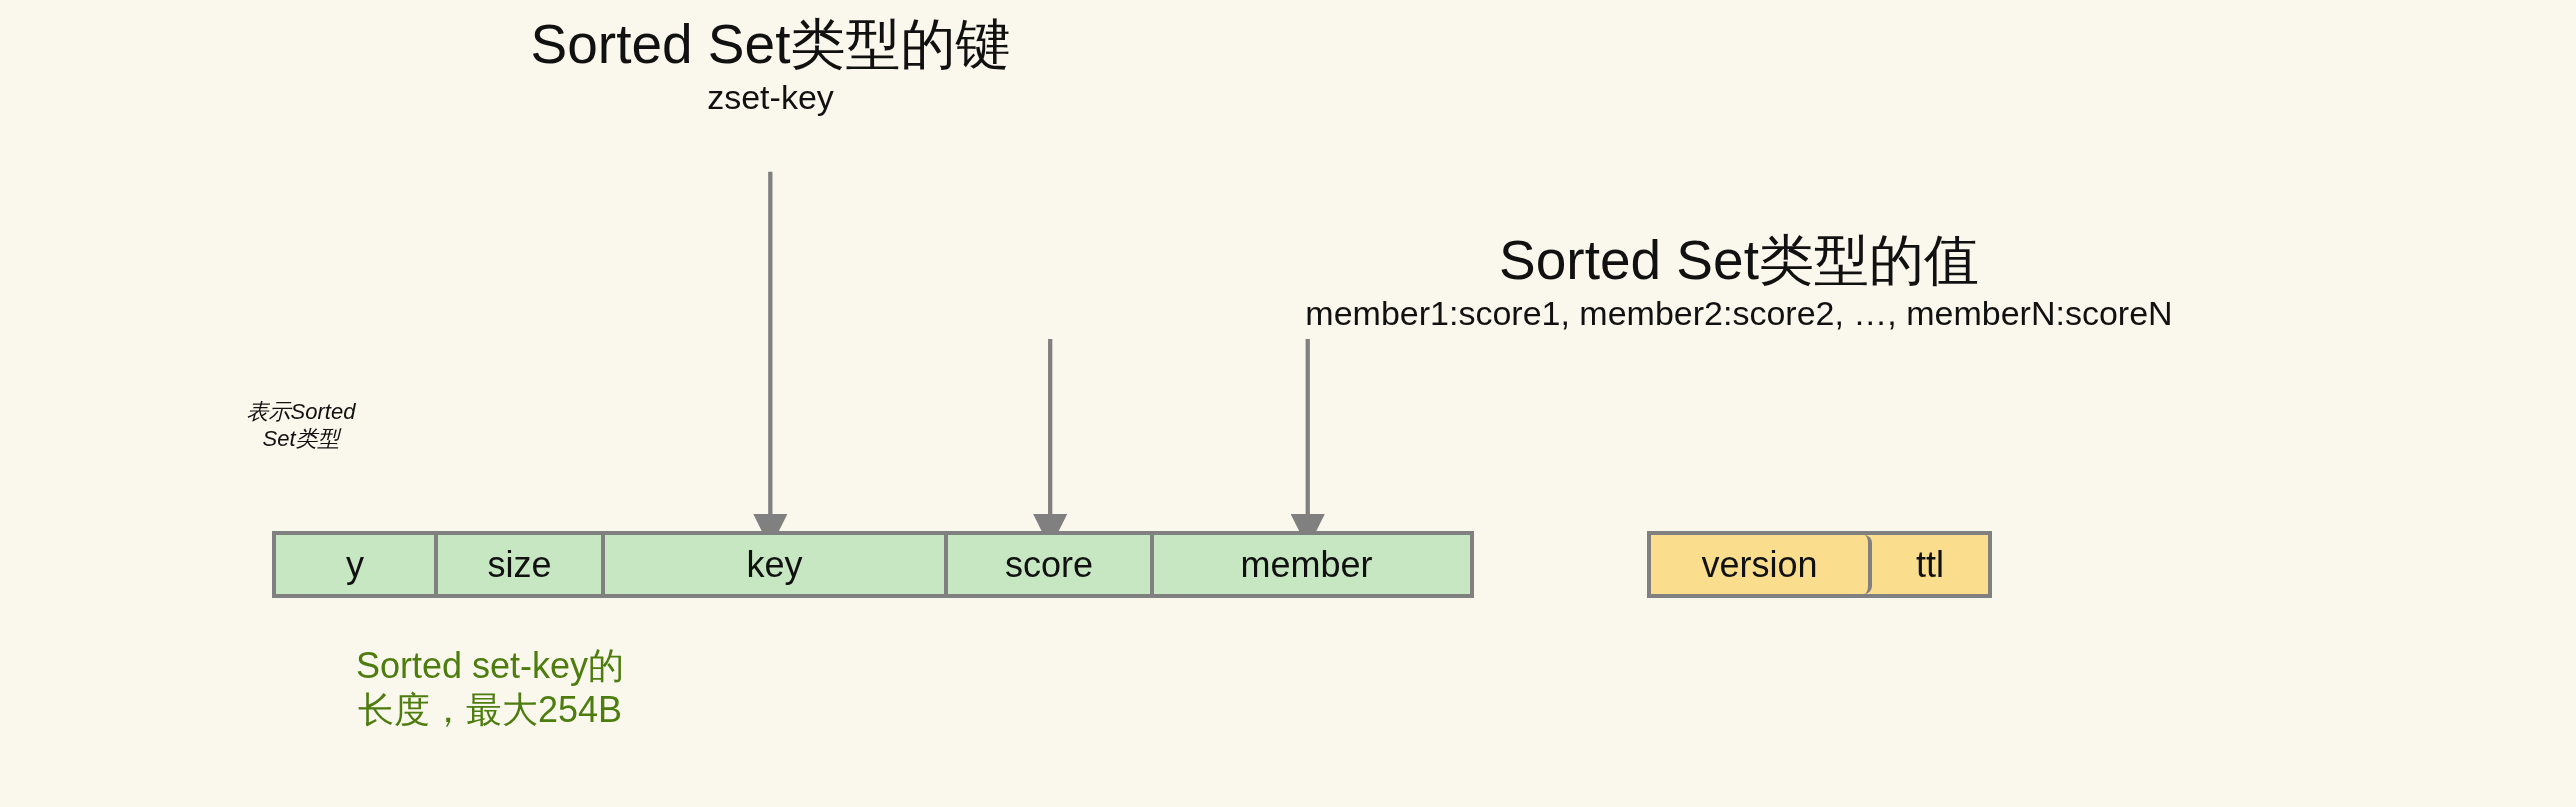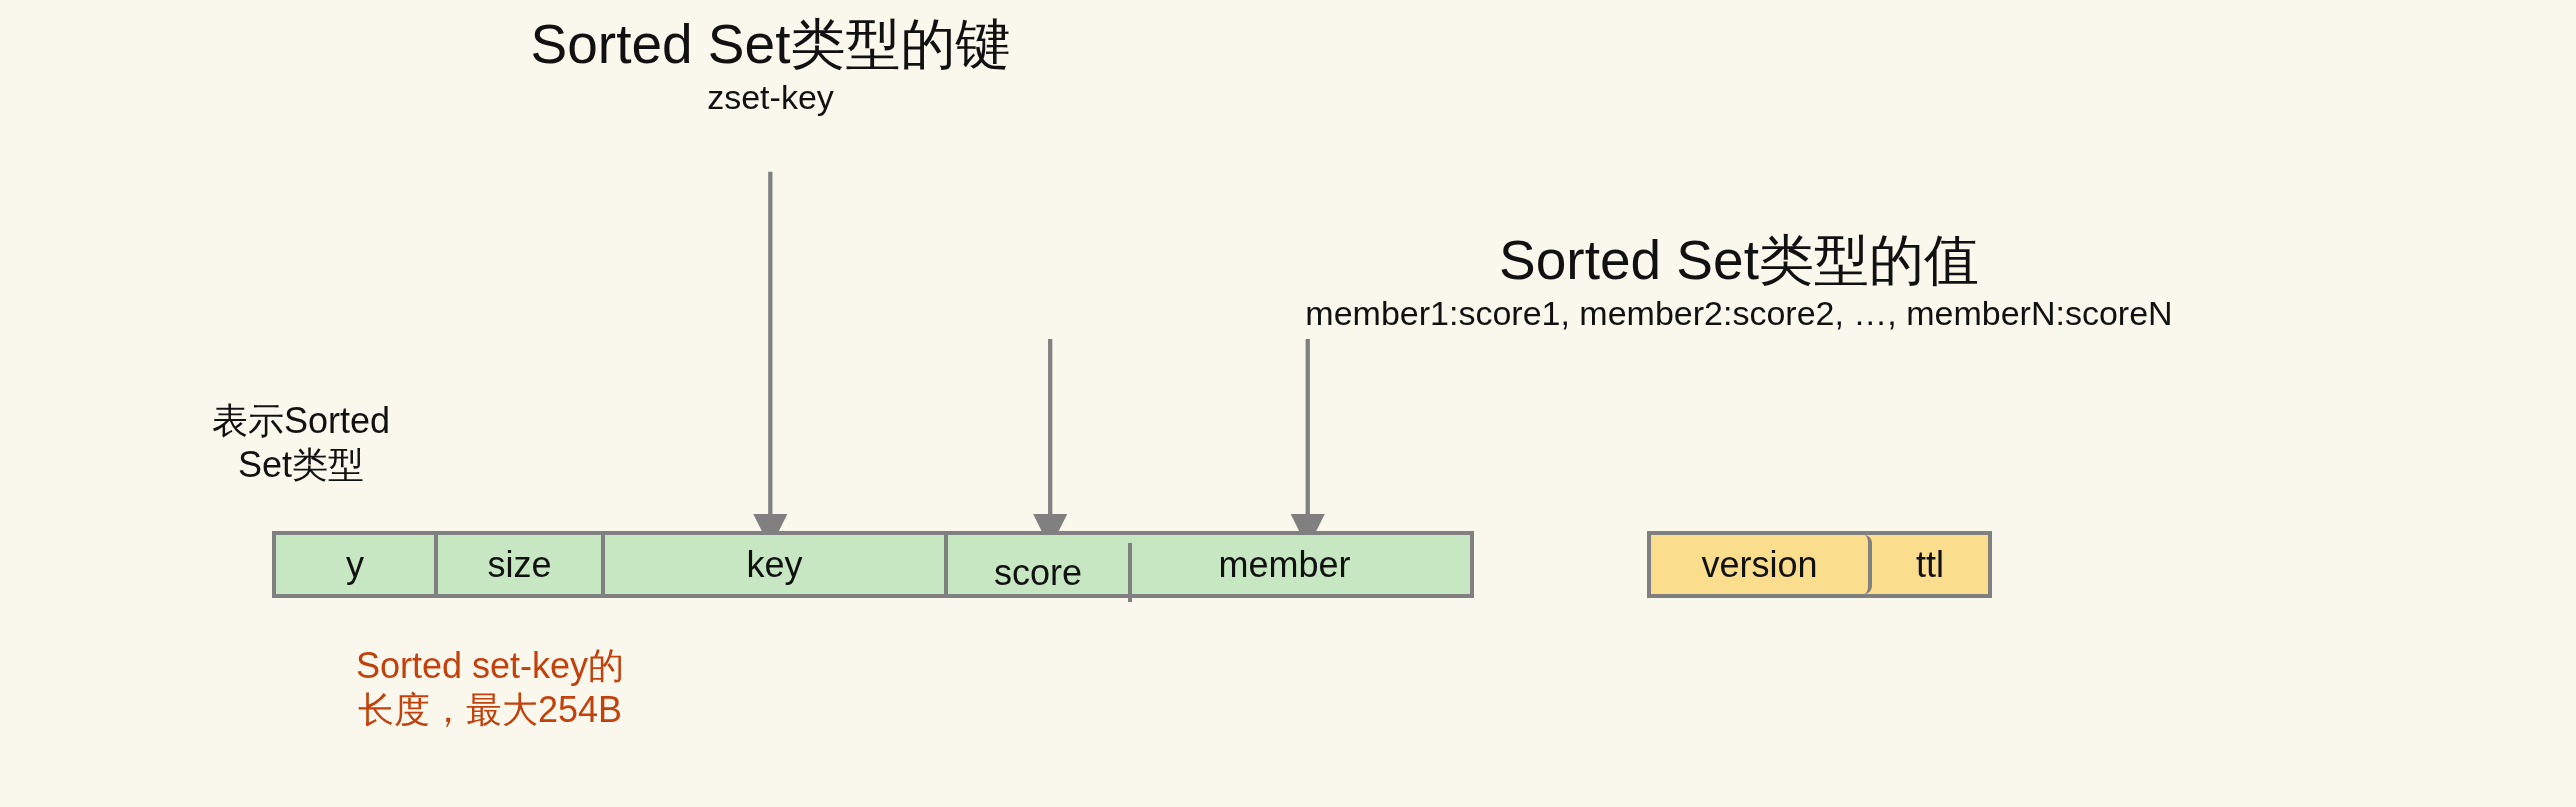--- a/index.html
+++ b/index.html
@@ -25,32 +25,33 @@
   .ann {
     text-align: center;
     line-height: 1.18;
     white-space: nowrap;
     color: #111111;
   }
   .ann .t1 { font-size: 55px; }
   .ann .t2 { font-size: 34px; }
 
   .label-left {
-    font-size: 36px;
+    font-size: 22px;
     line-height: 1.22;
     text-align: center;
     white-space: nowrap;
     color: #111111;
+    font-style: italic;
   }
   .label-bottom {
     font-size: 36px;
     line-height: 1.22;
     text-align: center;
     white-space: nowrap;
-    color: #c2410c;
+    color: #4d7c0f;
   }
 
   
   .arrow-svg { display: block; overflow: visible; }
 
   
   .record {
     position: absolute;
     display: flex;
     box-sizing: border-box;
@@ -105,21 +106,21 @@
     </defs>
     <line x1="897" y1="200" x2="897" y2="606" stroke="#808080" stroke-width="5" marker-end="url(#ah)"></line>
     <line x1="1223" y1="395" x2="1223" y2="606" stroke="#808080" stroke-width="5" marker-end="url(#ah)"></line>
     <line x1="1523" y1="395" x2="1523" y2="606" stroke="#808080" stroke-width="5" marker-end="url(#ah)"></line>
   </svg>
 
   <div class="record green">
     <div class="cell" style="width:162px;">y</div>
     <div class="cell" style="width:167px;">size</div>
     <div class="cell" style="width:343px;">key</div>
-    <div class="cell" style="width:184px;margin-top:8px;">score</div>
+    <div class="cell" style="width:206px;">score</div>
     <div class="cell" style="width:305px;">member</div>
   </div>
 
   <div class="record yellow">
     <div class="cell" style="width:221px;border-radius:8px;">version</div>
     <div class="cell" style="width:116px;">ttl</div>
   </div>
 
 </div>
 

